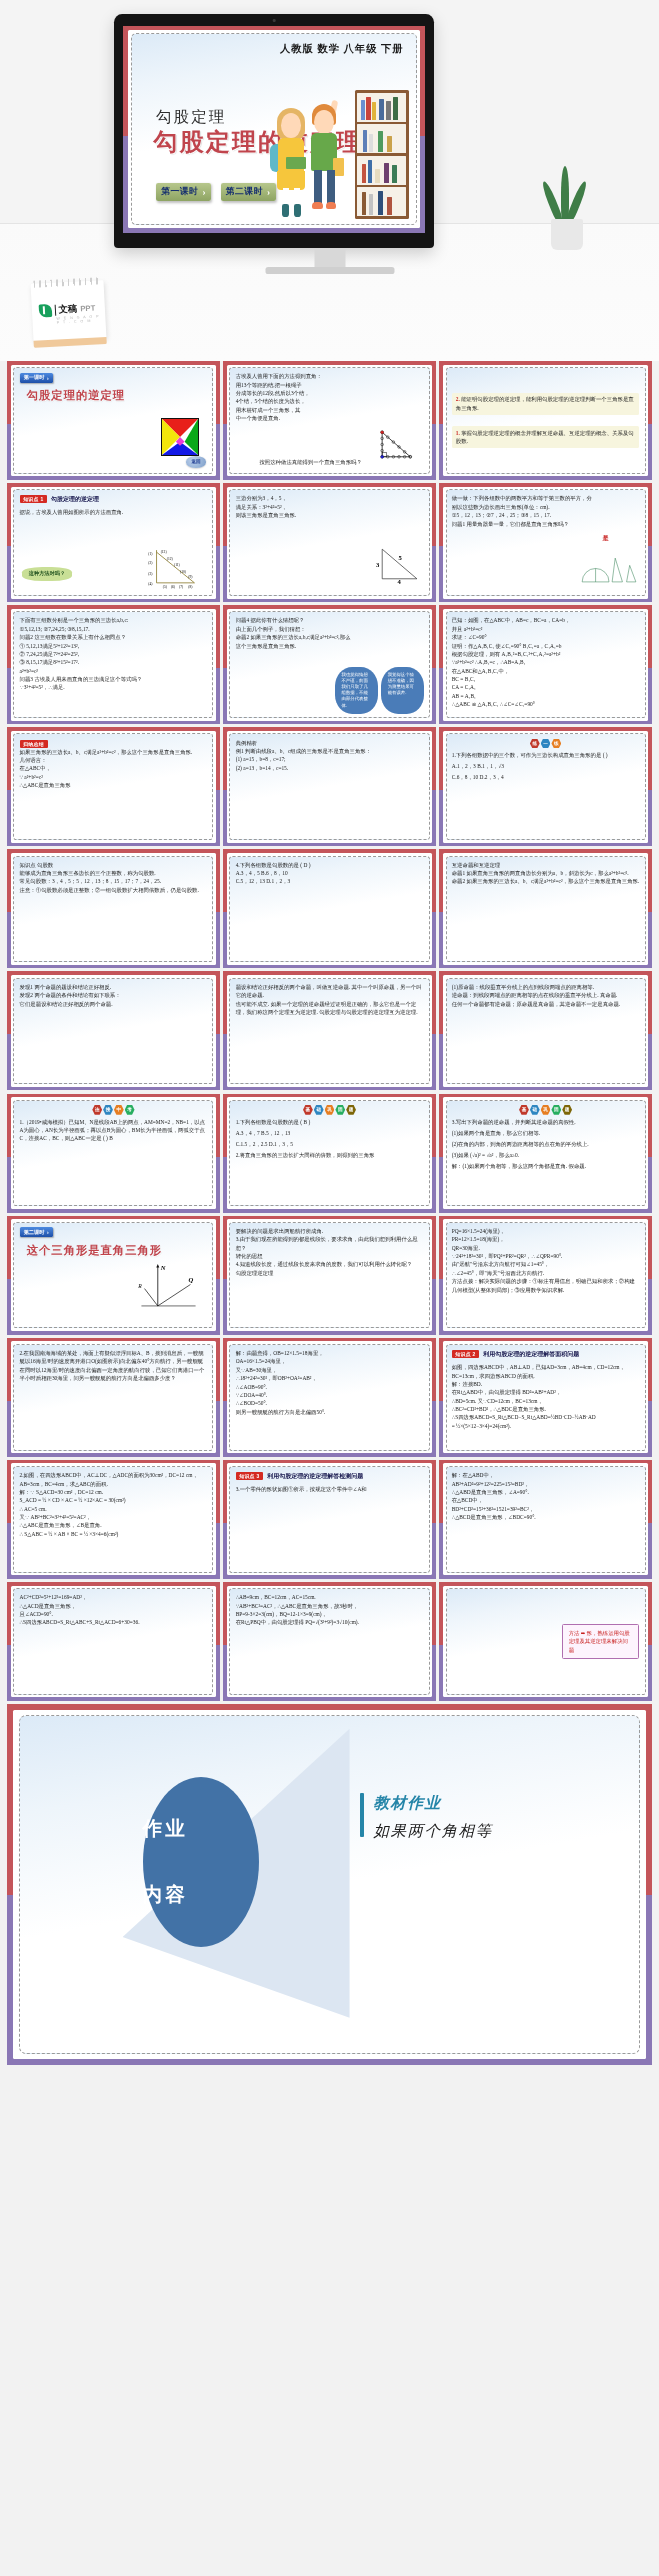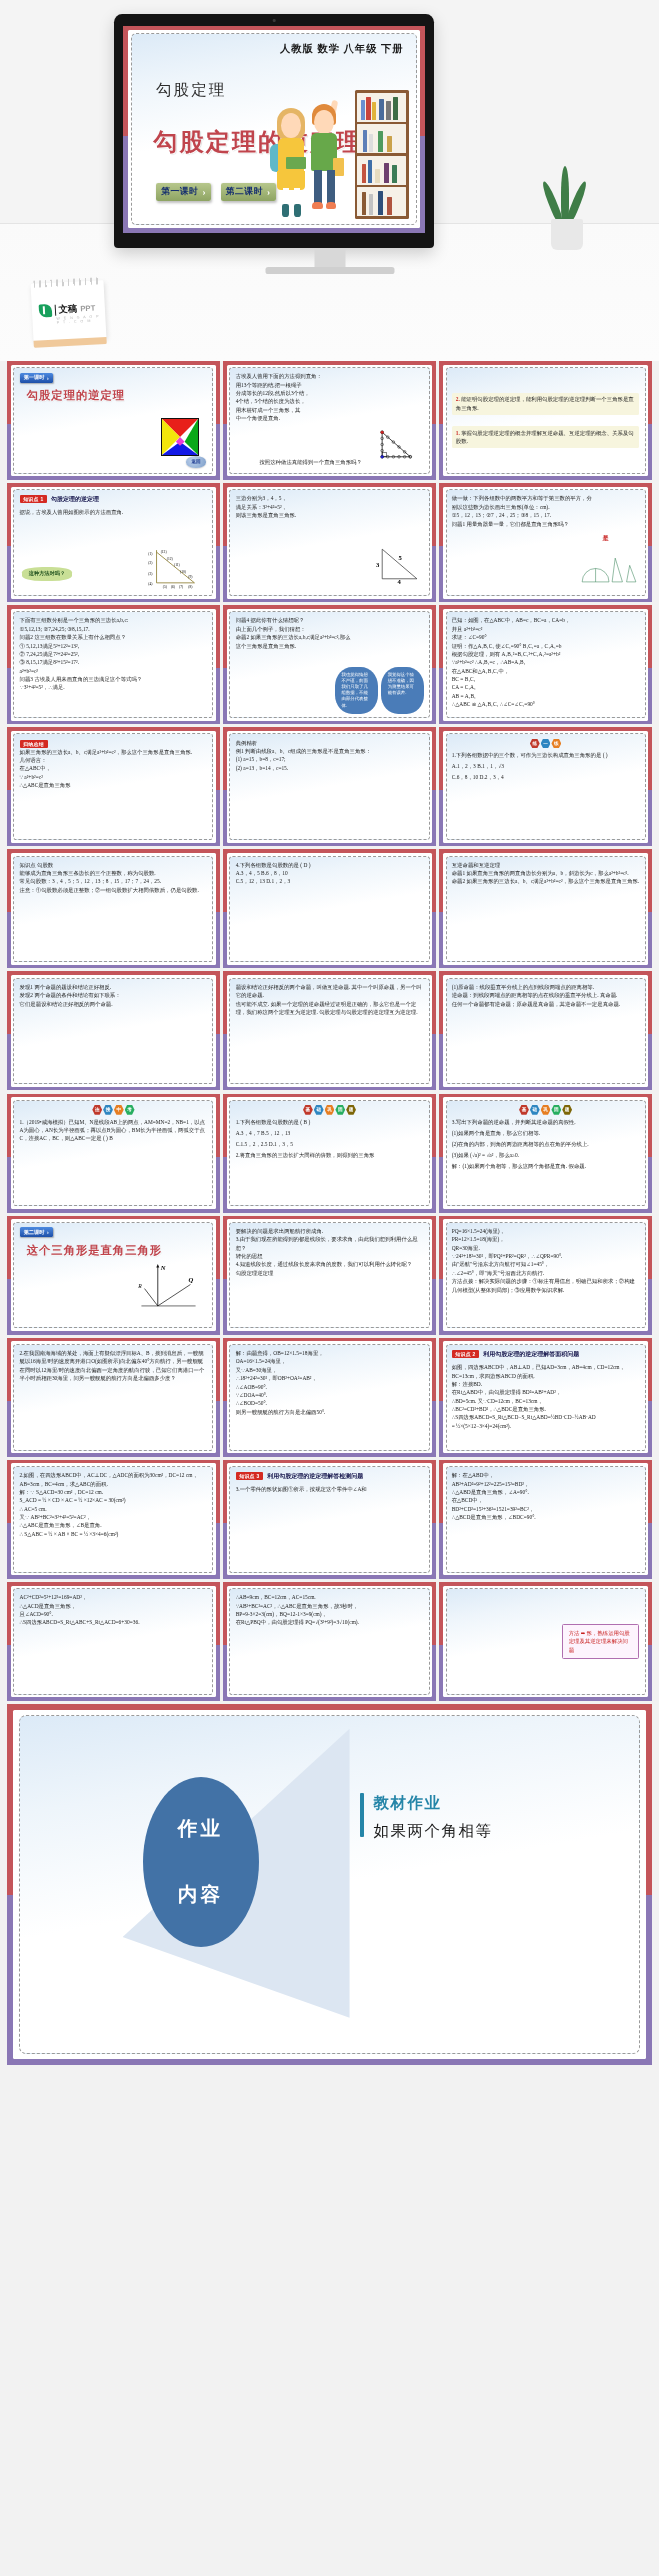--- a/index.html
+++ b/index.html
@@ -63,21 +63,21 @@
   }
 
   
   .hero-slide .dashwrap { padding: 8.2px 10.3px; }
   .hs-edition {
     position: absolute; right: 12.4px; top: 7.2px;
     font-family: "Liberation Serif", "DejaVu Serif", serif;
     font-weight: bold; font-size: 10.3px; color: #1b1b1b; letter-spacing: 1px;
   }
   .hs-sub {
-    position: absolute; left: 24px; top: 46px;
+    position: absolute; left: 24px; top: 73px;
     font-family: "Liberation Serif", "DejaVu Serif", serif;
     font-size: 15.5px; color: #2b2b2b; letter-spacing: 2.1px;
   }
   .hs-title {
     position: absolute; left: 21.6px; top: 92px;
     font-family: "Liberation Serif", "DejaVu Serif", serif;
     font-weight: bold; font-size: 24px; letter-spacing: 2.1px;
     color: #c0444c;
     text-shadow: 0.5px 0.5px 0 #fff, 1px 1px 1px rgba(0,0,0,.22);
   }
@@ -211,26 +211,26 @@
   .final .dashwrap { inset:5.2px; border-width:1.5px; border-radius:7.2px; }
   .hw-wrap { position:absolute; inset:0; }
   .hw-tri {
     position:absolute; left:103px; top:12.4px; width:227px; height:289px;
     background:#dce6f2;
     clip-path: polygon(100% 0, 100% 100%, 0 72%);
   }
   .hw-oval {
     position:absolute; left:123px; top:61px; width:116px; height:170px;
     background:#4272a6; border-radius:50%;
-    display:flex; flex-direction:column; align-items:center; justify-content:center;
+    display:flex; flex-direction:column; align-items:flex-start; justify-content:center;
     color:#fff; font-weight:bold; font-size:19.6px; letter-spacing:3.1px; line-height:1.35;
     font-family:"Liberation Serif","DejaVu Serif",serif;
     gap:40px;
   }
-  .hw-items { position:absolute; left:340px; top:77px; }
+  .hw-items { position:absolute; left:340px; top:77px;font-style:italic; }
   .hw-item { display:flex; gap:9.3px; margin-bottom:38px; }
   .hw-tick { width:4.6px; height:44px; border-radius:1px; }
   .hw-h {
     font-family:"Liberation Serif","DejaVu Serif",serif;
     font-weight:bold; font-size:15.5px; letter-spacing:1.5px; margin-bottom:6.2px;
   }
   .hw-p {
     font-family:"Liberation Serif","DejaVu Serif",serif;
     font-size:15.5px; color:#1b1b1b; letter-spacing:1.5px;
   }

